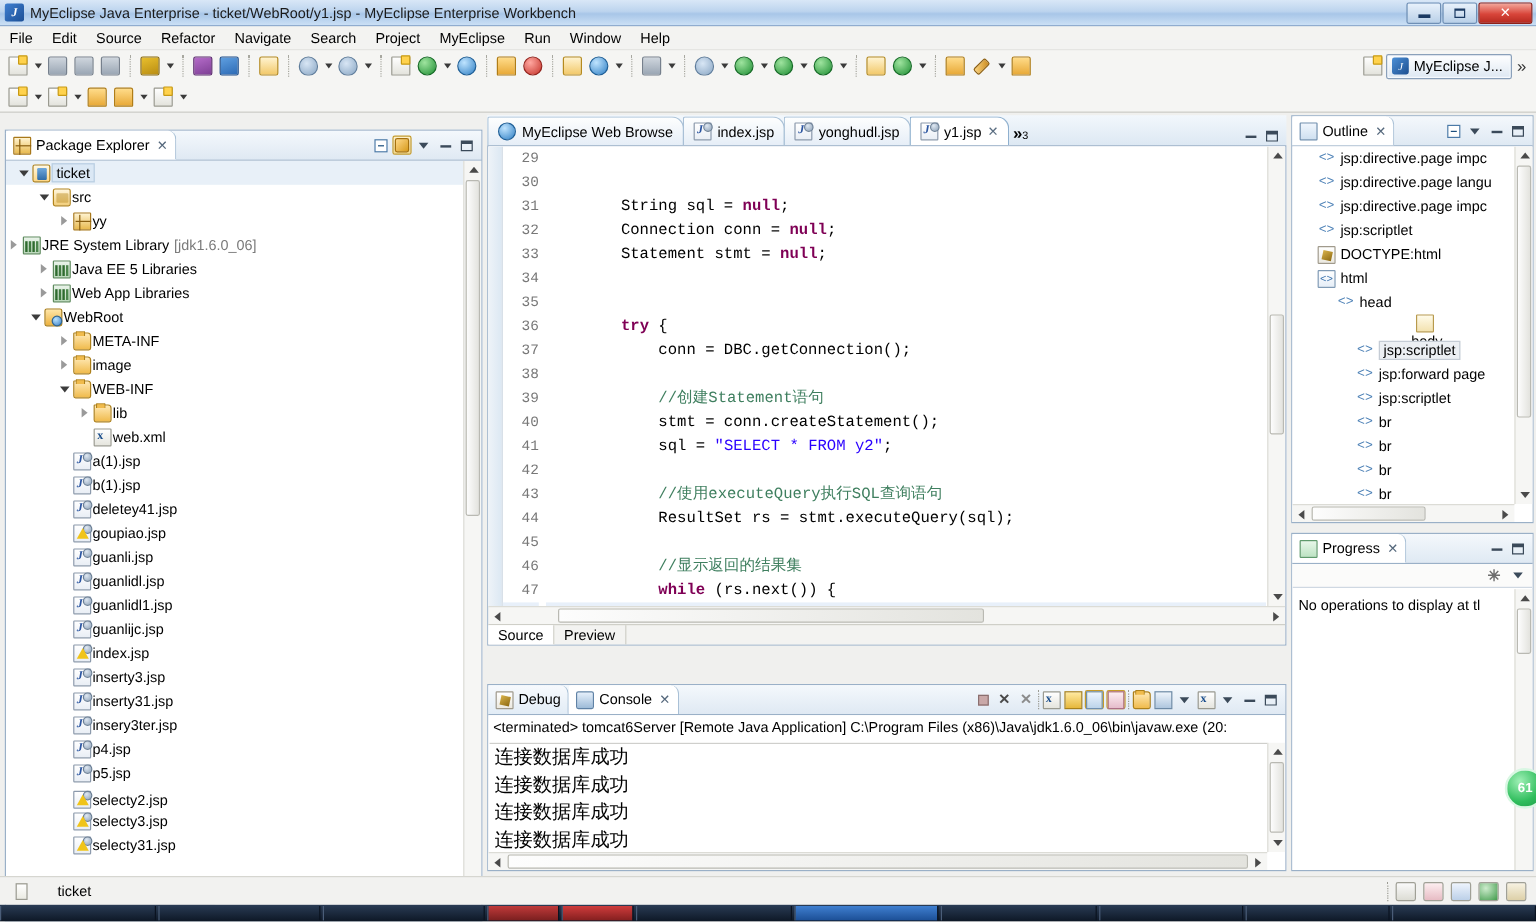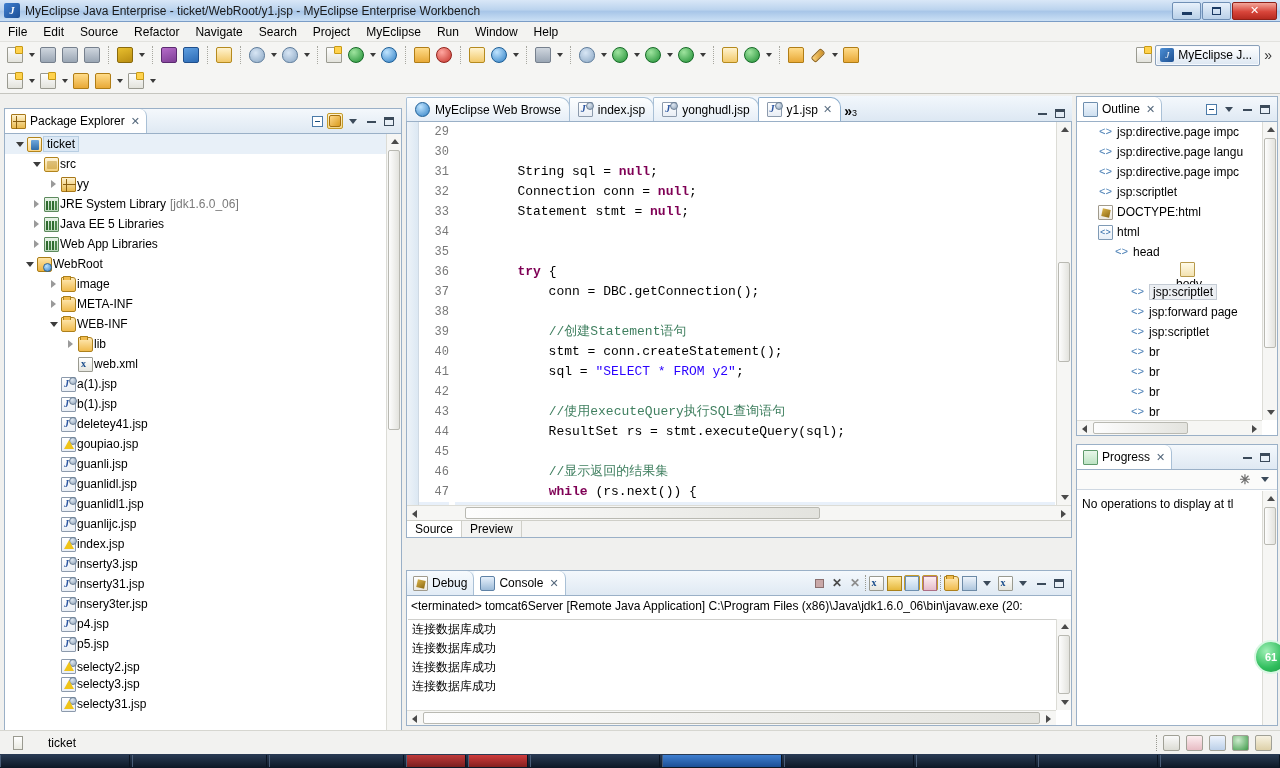--- a/index.html
+++ b/index.html
@@ -180,21 +180,21 @@
   .kw { color: #7f0055; font-weight: bold; }
   .str { color: #2a00ff; }
   .cmt { color: #3f7f5f; }
 
   .srcprev { position: absolute; left: 0; right: 0; bottom: 0; height: 17px; background: #f3f3f1; display: flex; align-items: stretch; border-top: 1px solid #cfcfc8; }
   .sp-tab { padding: 0 8px; font-size: 12px; display: flex; align-items: center; border-right: 1px solid #cfcfc8; }
   .sp-tab.active { background: #ffffff; }
 
   
   .console-head { font-size: 12px; padding: 3px 4px; white-space: nowrap; color: #000; }
-  .console-line { font-size: 12px; padding: 1px 4px; color: #000; font-family: "Liberation Sans", sans-serif; }
+  .console-line { font-size: 16px; padding: 1px 4px; color: #000; font-family: "Liberation Sans", sans-serif; }
 
   
   .prog-toolbar { height: 20px; display: flex; align-items: center; justify-content: flex-end; gap: 4px; padding-right: 4px; border-bottom: 1px solid #cfd8e2; background: #fbfbfa;}
 
   
   .statusbar { position: absolute; top: 730px; left: 0; width: 1280px; height: 24px; background: #f2f2f0; border-top: 1px solid #d6d6d0; display: flex; align-items: center; }
   .sb-ico { width: 16px; height: 16px; margin-left: 10px; position: relative; }
   .sb-ico:after{content:"";position:absolute;left:3px;top:1px;width:8px;height:12px;border:1px solid #9a9a90;background:linear-gradient(180deg,#fff,#eaeae2);}
   .sb-text { margin-left: 22px; font-size: 12px; }
   .sb-right { margin-left: auto; display: flex; align-items: center; gap: 6px; padding-right: 8px; }
@@ -433,62 +433,62 @@
                 </span>
                 <span>src</span>
               </div>
               <div class="trow" style="padding-left: 42px;">
                 <span class="twist closed"></span>
                 <span class="tic">
                   <span class="ic16 ic-pkg"></span>
                 </span>
                 <span>yy</span>
               </div>
+              <div class="trow" style="">
+                <span class="twist closed"></span>
+                <span class="tic">
+                  <span class="ic16 ic-lib"></span>
+                </span>
+                <span>JRE System Library</span>
+                <span class="lbl-gray">[jdk1.6.0_06]</span>
+              </div>
               <div class="trow" style="padding-left: 25px;">
                 <span class="twist closed"></span>
                 <span class="tic">
                   <span class="ic16 ic-lib"></span>
                 </span>
-                <span>JRE System Library</span>
-                <span class="lbl-gray">[jdk1.6.0_06]</span>
+                <span>Java EE 5 Libraries</span>
               </div>
               <div class="trow" style="padding-left: 25px;">
                 <span class="twist closed"></span>
                 <span class="tic">
                   <span class="ic16 ic-lib"></span>
                 </span>
-                <span>Java EE 5 Libraries</span>
-              </div>
-              <div class="trow" style="padding-left: 25px;">
-                <span class="twist closed"></span>
-                <span class="tic">
-                  <span class="ic16 ic-lib"></span>
-                </span>
                 <span>Web App Libraries</span>
               </div>
               <div class="trow" style="padding-left: 18px;">
                 <span class="twist open"></span>
                 <span class="tic">
                   <span class="ic16 ic-webroot"></span>
                 </span>
                 <span>WebRoot</span>
               </div>
               <div class="trow" style="padding-left: 42px;">
                 <span class="twist closed"></span>
                 <span class="tic">
                   <span class="ic16 ic-fold"></span>
                 </span>
+                <span>META-INF</span>
+              </div>
+              <div class="trow" style="padding-left: 42px;">
+                <span class="twist closed"></span>
+                <span class="tic">
+                  <span class="ic16 ic-fold"></span>
+                </span>
                 <span>image</span>
-              </div>
-              <div class="trow" style="padding-left: 42px;">
-                <span class="twist closed"></span>
-                <span class="tic">
-                  <span class="ic16 ic-fold"></span>
-                </span>
-                <span>META-INF</span>
               </div>
               <div class="trow" style="padding-left: 42px;">
                 <span class="twist open"></span>
                 <span class="tic">
                   <span class="ic16 ic-fold"></span>
                 </span>
                 <span>WEB-INF</span>
               </div>
               <div class="trow" style="padding-left: 59px;">
                 <span class="twist closed"></span>

